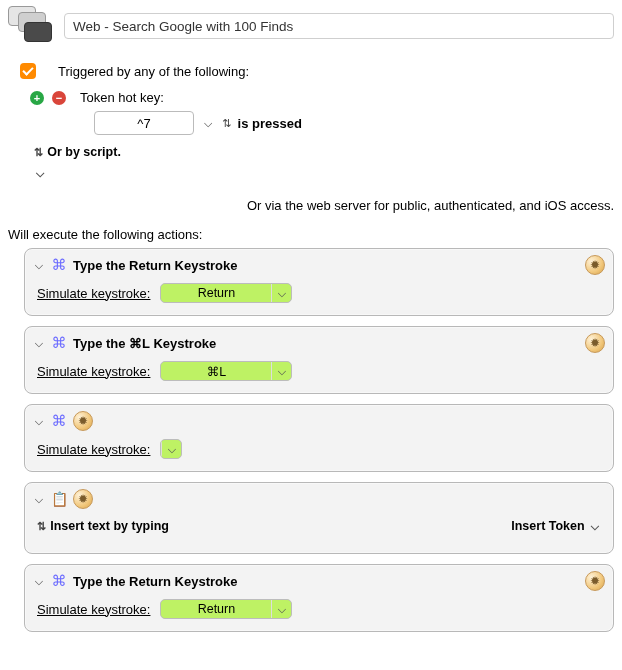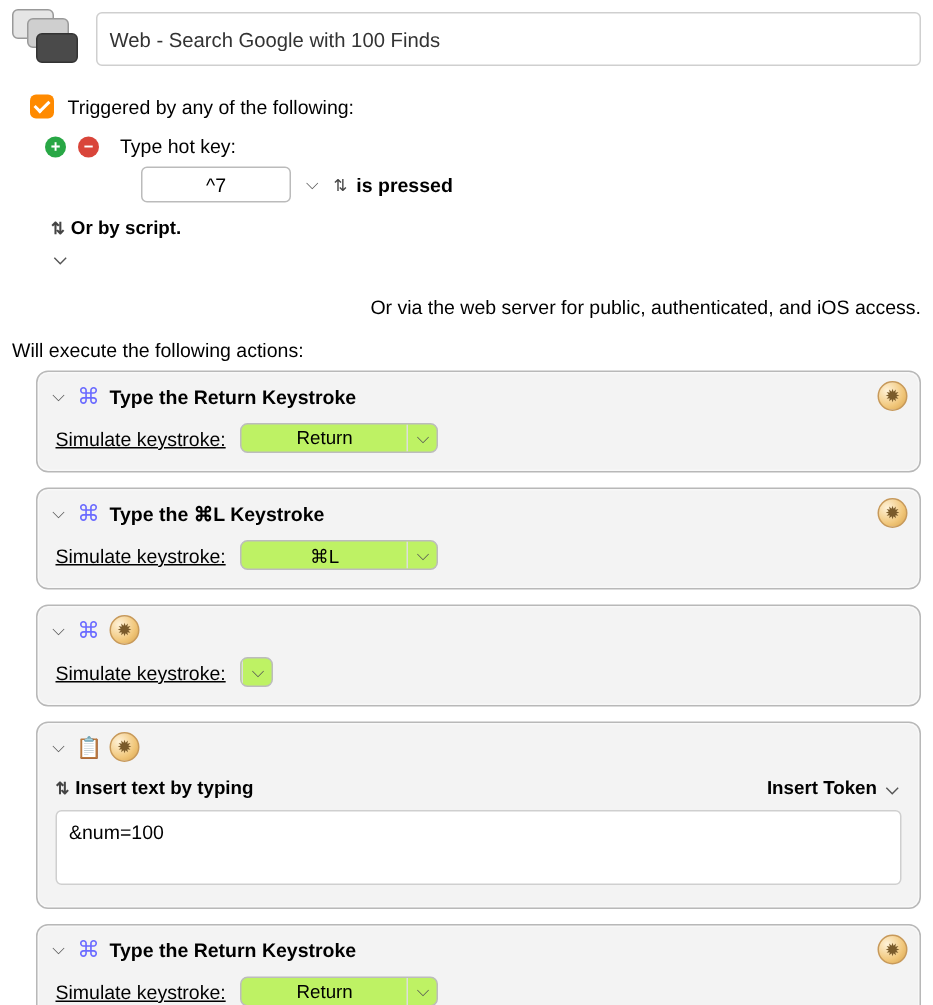--- a/index.html
+++ b/index.html
@@ -17,26 +17,26 @@
   .app-icon {
     width: 44px; height: 40px; position: relative; flex: 0 0 44px;
   }
   .app-icon .pane { position:absolute; width:28px; height:20px; border-radius:4px; border:1px solid #999; }
   .app-icon .p1 { left:0; top:0; background:#e5e5e5; }
   .app-icon .p2 { left:10px; top:6px; background:#cfcfcf; }
   .app-icon .p3 { left:16px; top:16px; background:#4a4a4a; border-color:#333; }
 
   .header-row { display:flex; align-items:center; gap:12px; }
   .title-input {
-    flex:1 1 auto; height:36px;
+    flex:1 1 auto; height:26px;
     border:1px solid #cfcfcf; border-radius:4px;
     padding:0 8px; font-size:13.5px; color:#333; background:#fff;
   }
 
-  .section-line { display:flex; align-items:center; gap:6px; margin-top:14px; margin-left:8px; }
+  .section-line { display:flex; align-items:center; gap:19px; margin-top:14px; margin-left:8px; }
   .cb {
     appearance:none; width:16px; height:16px; border-radius:4px;
     background:#ff8a00; position:relative; flex:0 0 16px;
   }
   .cb::after{
     content:""; position:absolute; left:3px; top:4px;
     width:8px; height:4px; border:2px solid #fff;
     border-top:none; border-right:none; transform:rotate(-45deg);
   }
 
@@ -110,21 +110,21 @@
 </div>
 
 <div class="section-line">
   <input type="checkbox" class="cb" checked="" style="">
   <span>Triggered by any of the following:</span>
 </div>
 
 <div class="hotkey-row">
   <span class="add-icon">+</span>
   <span class="minus-icon">−</span>
-  <span style="margin-left:6px">Type hot key:</span>
+  <span style="margin-left:6px">Token hot key:</span>
 </div>
 
 <div class="hotfield-row">
   <input class="hotfield" type="text" value="^7" style="">
   <span class="chev">⌵</span>
   <span class="updown">⇅</span>
   <span style="font-weight:600">is pressed</span>
 </div>
 
 <div class="sub-or">
@@ -196,21 +196,20 @@
       <div class="insert-row">
         <div class="insert-left">
           <span class="updown">⇅</span>
           <span>Insert text by typing</span>
         </div>
         <div class="insert-token">
           <span>Insert Token</span>
           <span class="chev">⌵</span>
         </div>
       </div>
-      <textarea class="textarea" style="">&amp;num=100</textarea>
     </div>
   </div>
 
   <div class="card">
     <div class="card-head">
       <span class="disclose">⌵</span>
       <span class="cmd-icon">⌘</span>
       <span class="card-title">Type the Return Keystroke</span>
       <span class="gear">✹</span>
     </div>

